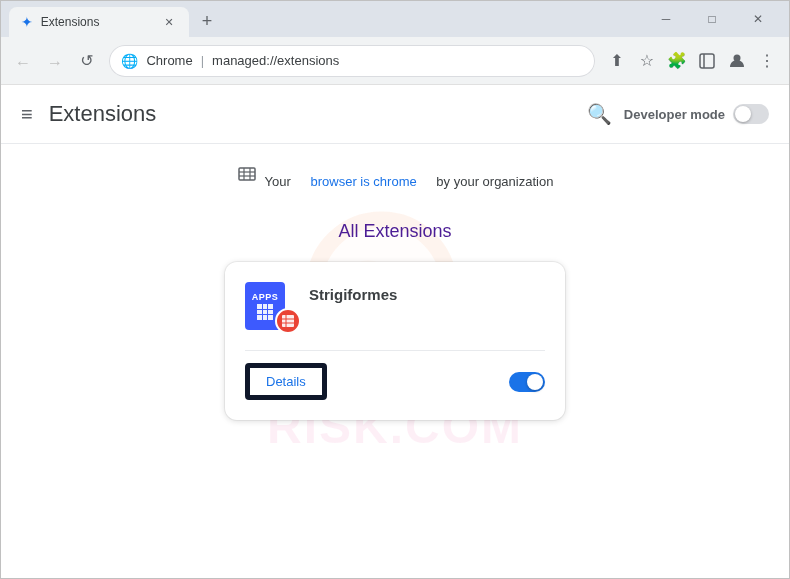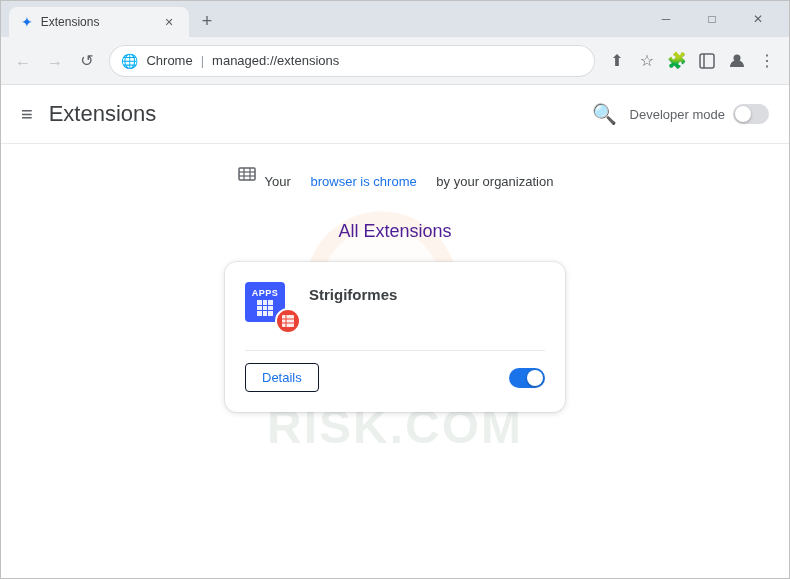--- a/index.html
+++ b/index.html
@@ -217,21 +217,21 @@
     }
 
     .watermark-magnifier {
       width: 180px;
       height: 180px;
     }
 
     .watermark-text {
       font-size: 48px;
       font-weight: 900;
-      color: #14532d;
+      color: #ec4899;
       letter-spacing: 2px;
     }
 
     
     .ext-header {
       display: flex;
       align-items: center;
       padding: 16px 20px;
       border-bottom: 1px solid #e8eaed;
       position: relative;
@@ -256,20 +256,21 @@
       font-size: 20px;
       color: #5f6368;
       cursor: pointer;
       margin-right: 12px;
     }
 
     .dev-mode-label {
       font-size: 13px;
       color: #5f6368;
       margin-right: 8px;
+      font-weight: bold;
     }
 
     .toggle {
       width: 36px;
       height: 20px;
       background: #dadce0;
       border-radius: 10px;
       position: relative;
       cursor: pointer;
     }
@@ -342,21 +343,21 @@
 
     .ext-icon-wrapper {
       position: relative;
       width: 48px;
       height: 48px;
       flex-shrink: 0;
     }
 
     .ext-icon-bg {
       width: 40px;
-      height: 40px;
+      height: 48px;
       background: #3d5afe;
       border-radius: 4px;
       display: flex;
       align-items: center;
       justify-content: center;
       position: absolute;
       top: 0;
       left: 0;
     }
 
@@ -392,21 +393,21 @@
       display: flex;
       align-items: center;
       justify-content: space-between;
       border-top: 1px solid #e8eaed;
       padding-top: 12px;
       margin-top: 4px;
     }
 
     .details-btn {
       padding: 6px 16px;
-      border: 1px solid #0f172a;
+      border: 5px solid #0f172a;
       border-radius: 4px;
       background: #fff;
       font-size: 13px;
       color: #1a73e8;
       cursor: pointer;
       font-family: inherit;
     }
 
     .ext-toggle {
       width: 36px;

